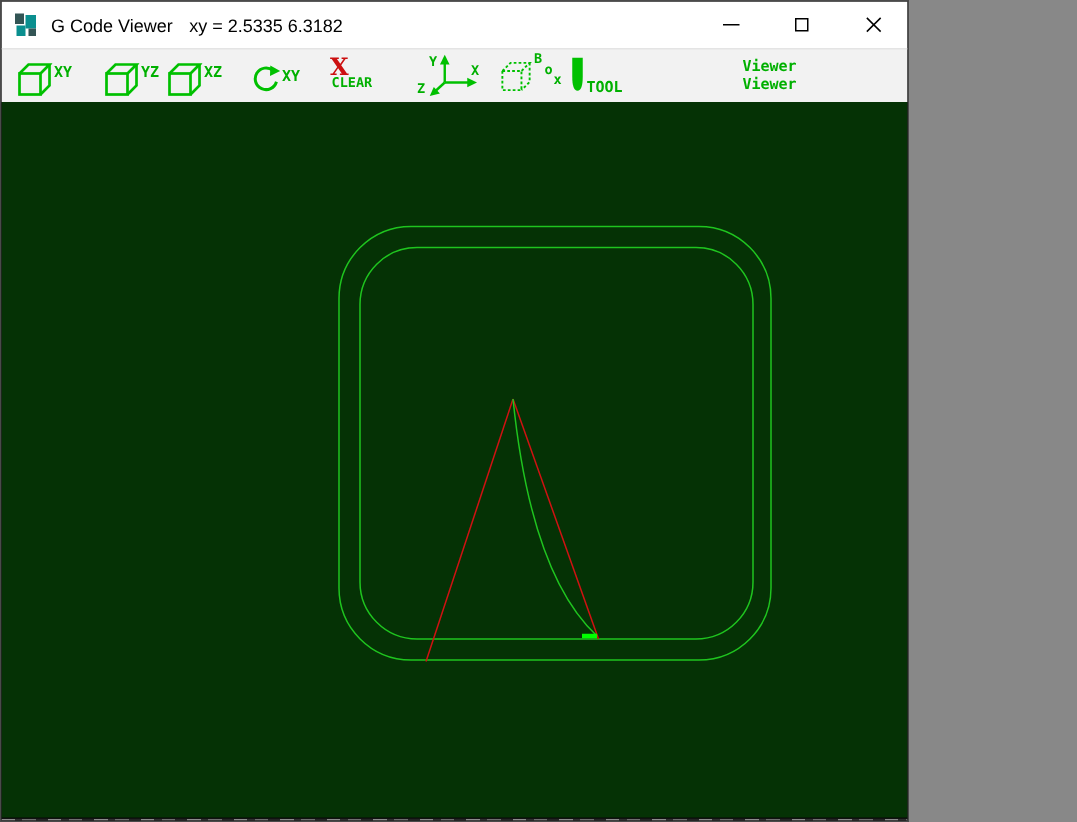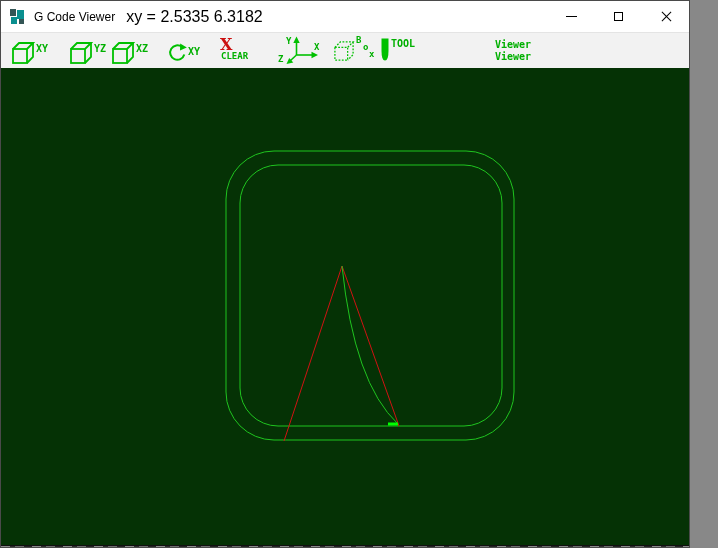--- a/index.html
+++ b/index.html
@@ -8,34 +8,34 @@
     --clear-red:#cc1010;
     --ortho-bg:#cde4f7;
     --ortho-border:#4a8fd0;
     --canvas-bg:#053205;
     --titlebar-bg:#ffffff;
     --toolbar-bg:#f2f2f2;
   }
   *{margin:0;padding:0;box-sizing:border-box;}
   body{background:#888;font-family:"Liberation Sans",sans-serif;}
   .window{
-    width:690px;height:548px;
+    width:606px;height:548px;
     border:1px solid #4a4a4a;
     background:#000000;
     position:relative;overflow:hidden;
   }
   
   .titlebar{
     height:31px;background:var(--titlebar-bg);
     display:flex;align-items:center;
     padding-left:8px;position:relative;
   }
   .app-icon{width:17px;height:17px;margin-right:8px;flex:0 0 auto;}
   .title-app{font-size:12px;color:#000;}
-  .title-readout{font-size:16px;color:#000;margin-left:11px;}
+  .title-readout{font-size:12px;color:#000;margin-left:11px;}
   .caption-buttons{position:absolute;right:0;top:0;height:30px;display:flex;}
   .cap-btn{width:47px;height:30px;display:flex;align-items:center;justify-content:center;cursor:default;}
   .glyph-min{width:11px;height:1px;background:#000;}
   .glyph-max{width:9px;height:9px;border:1px solid #000;}
   .glyph-close{width:12px;height:12px;position:relative;}
   .glyph-close i{position:absolute;left:0;top:5.5px;width:13px;height:1px;background:#000;}
   .glyph-close i:first-child{transform:rotate(45deg);}
   .glyph-close i:last-child{transform:rotate(-45deg);}
   
   .toolbar{
@@ -175,21 +175,21 @@
       </svg>
       <span class="box-letter" style="left:25px;top:-2px">B</span>
       <span class="box-letter" style="left:32px;top:5px">o</span>
       <span class="box-letter" style="left:38px;top:12px">x</span>
     </div>
 
     <div class="tb-btn" style="left:379px">
       <svg class="tool-svg" viewBox="0 0 10 24">
         <path d="M1.5,0.5 H8.5 V13 Q8.5,22.5 5,22.5 Q1.5,22.5 1.5,13 Z"></path>
       </svg>
-      <span class="tb-label" style="margin-top:1px">TOOL</span>
+      <span class="tb-label" style="margin-top:16px">TOOL</span>
     </div>
 
 
     <div class="tb-btn setup-btn" style="left:487px">
       <span class="setup-line">Viewer</span>
       <span class="setup-line">Viewer</span>
     </div>
 
   </div>
 

